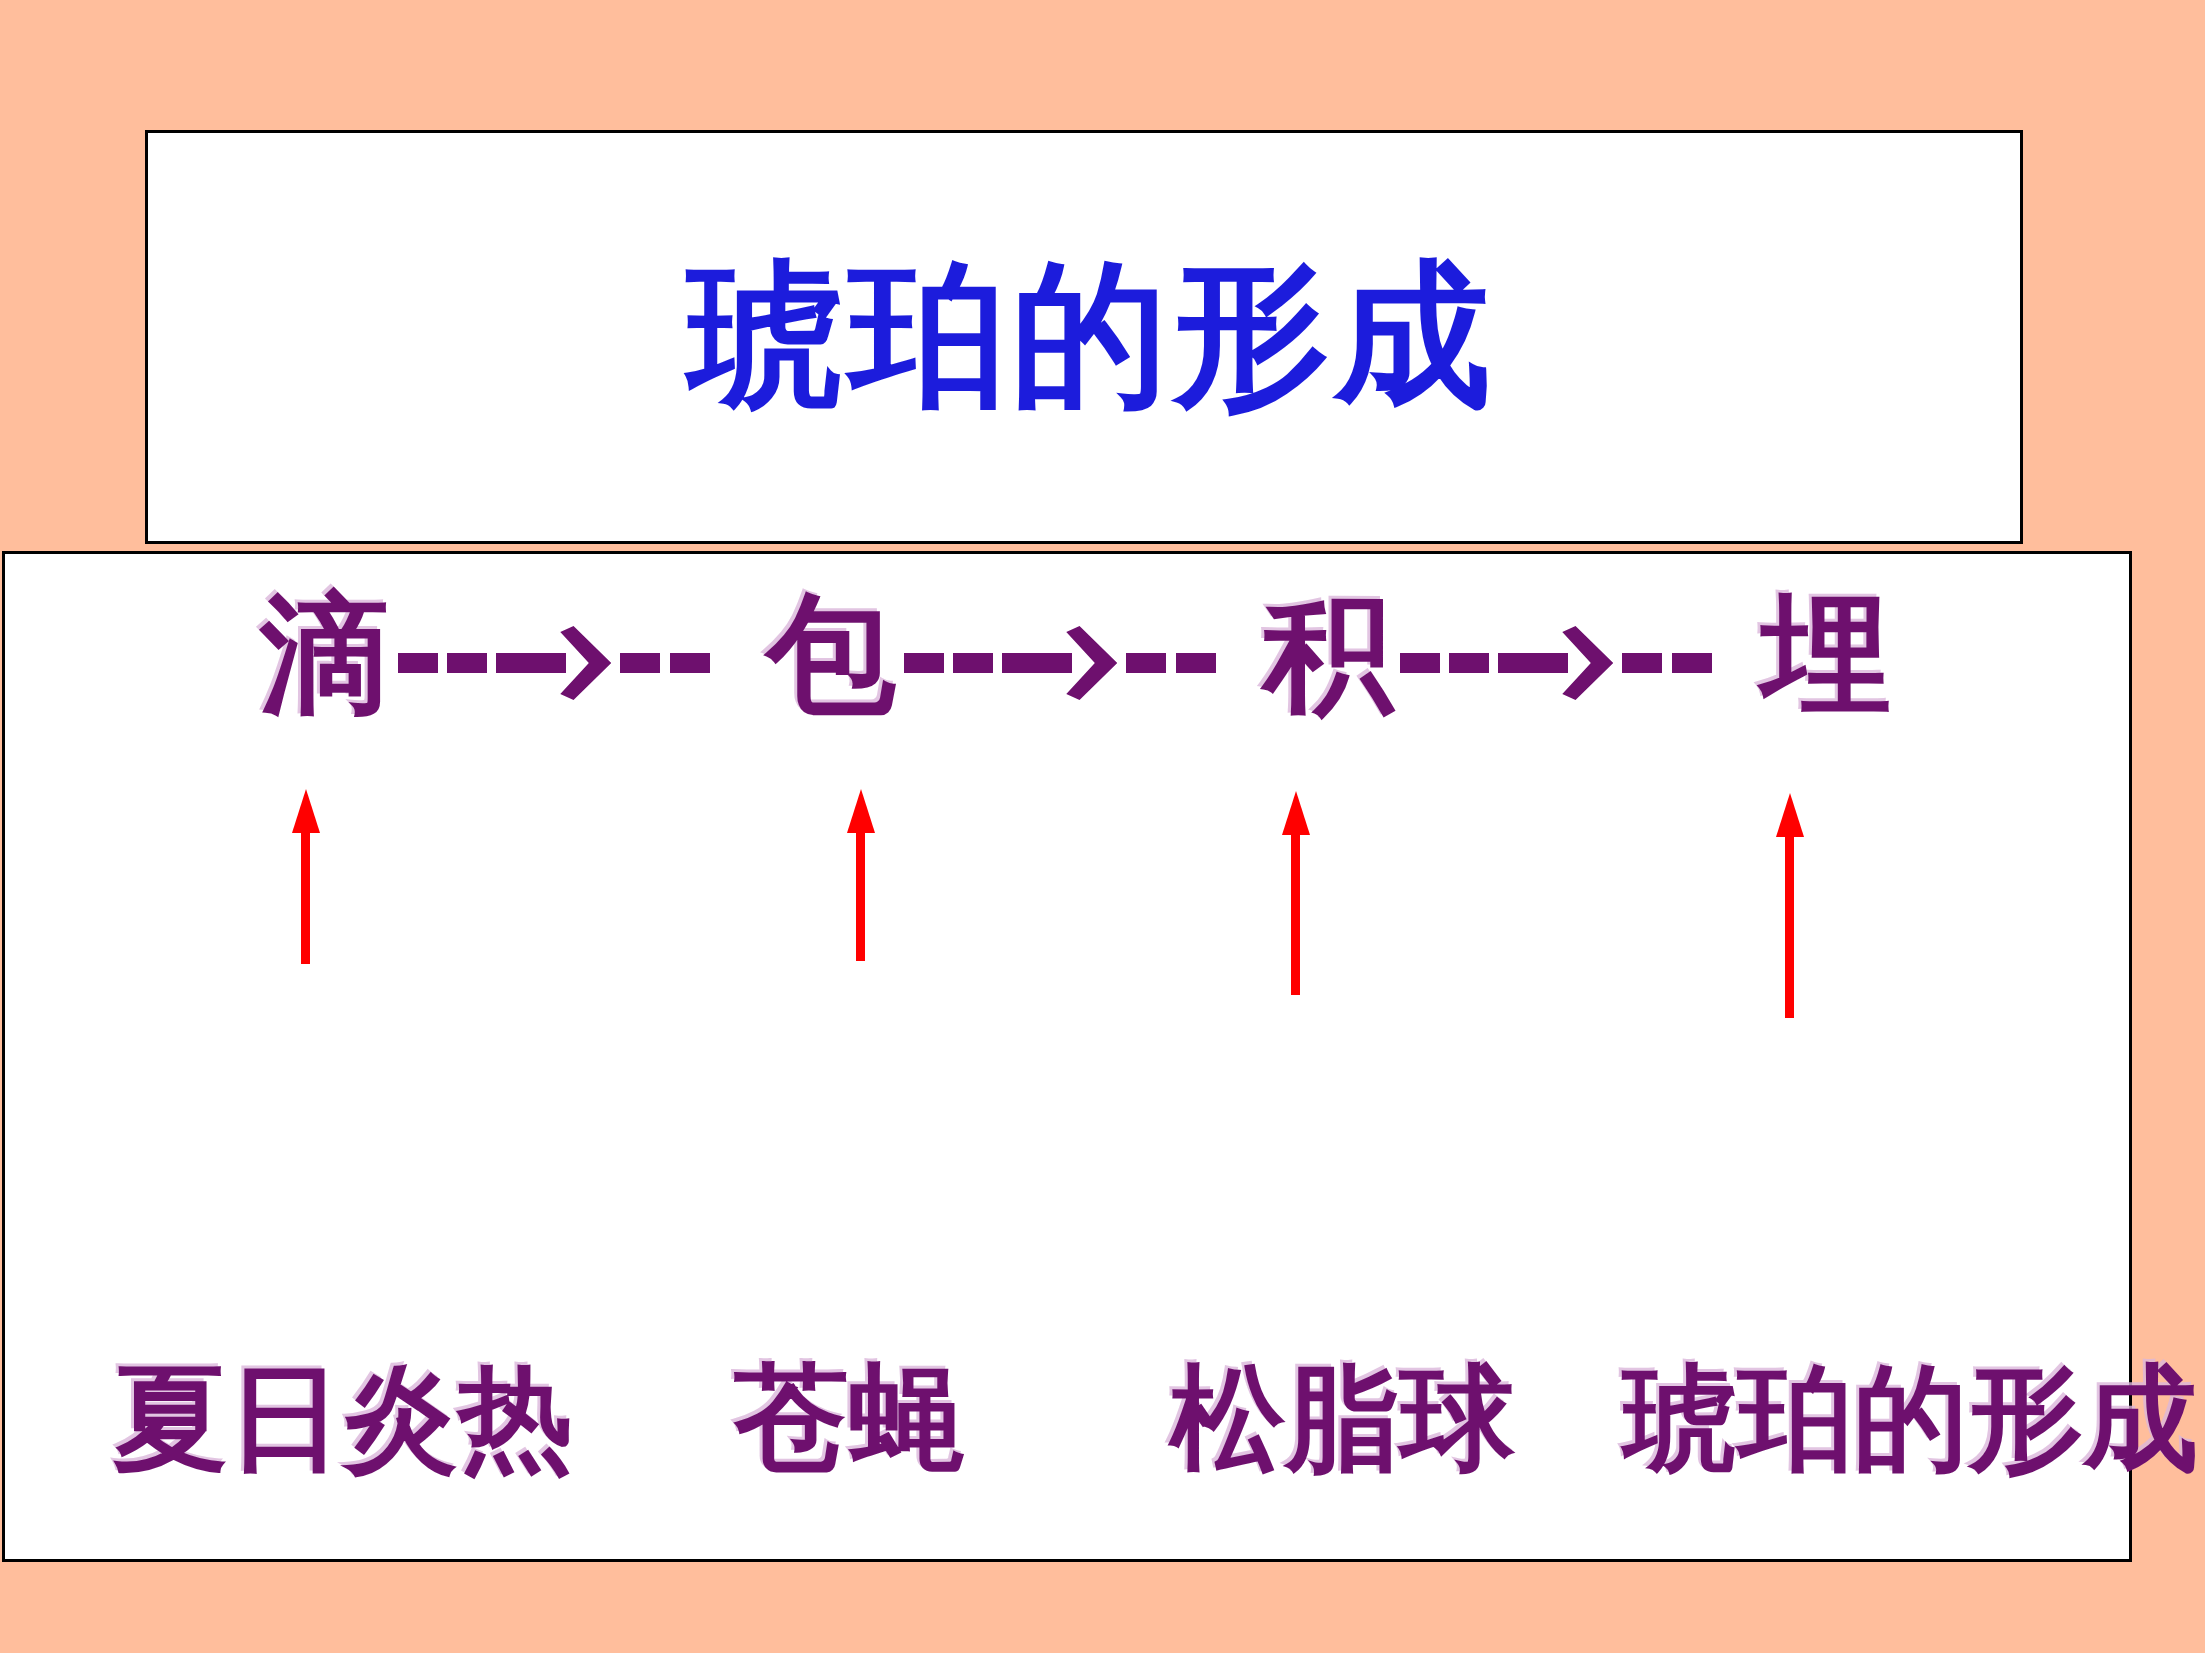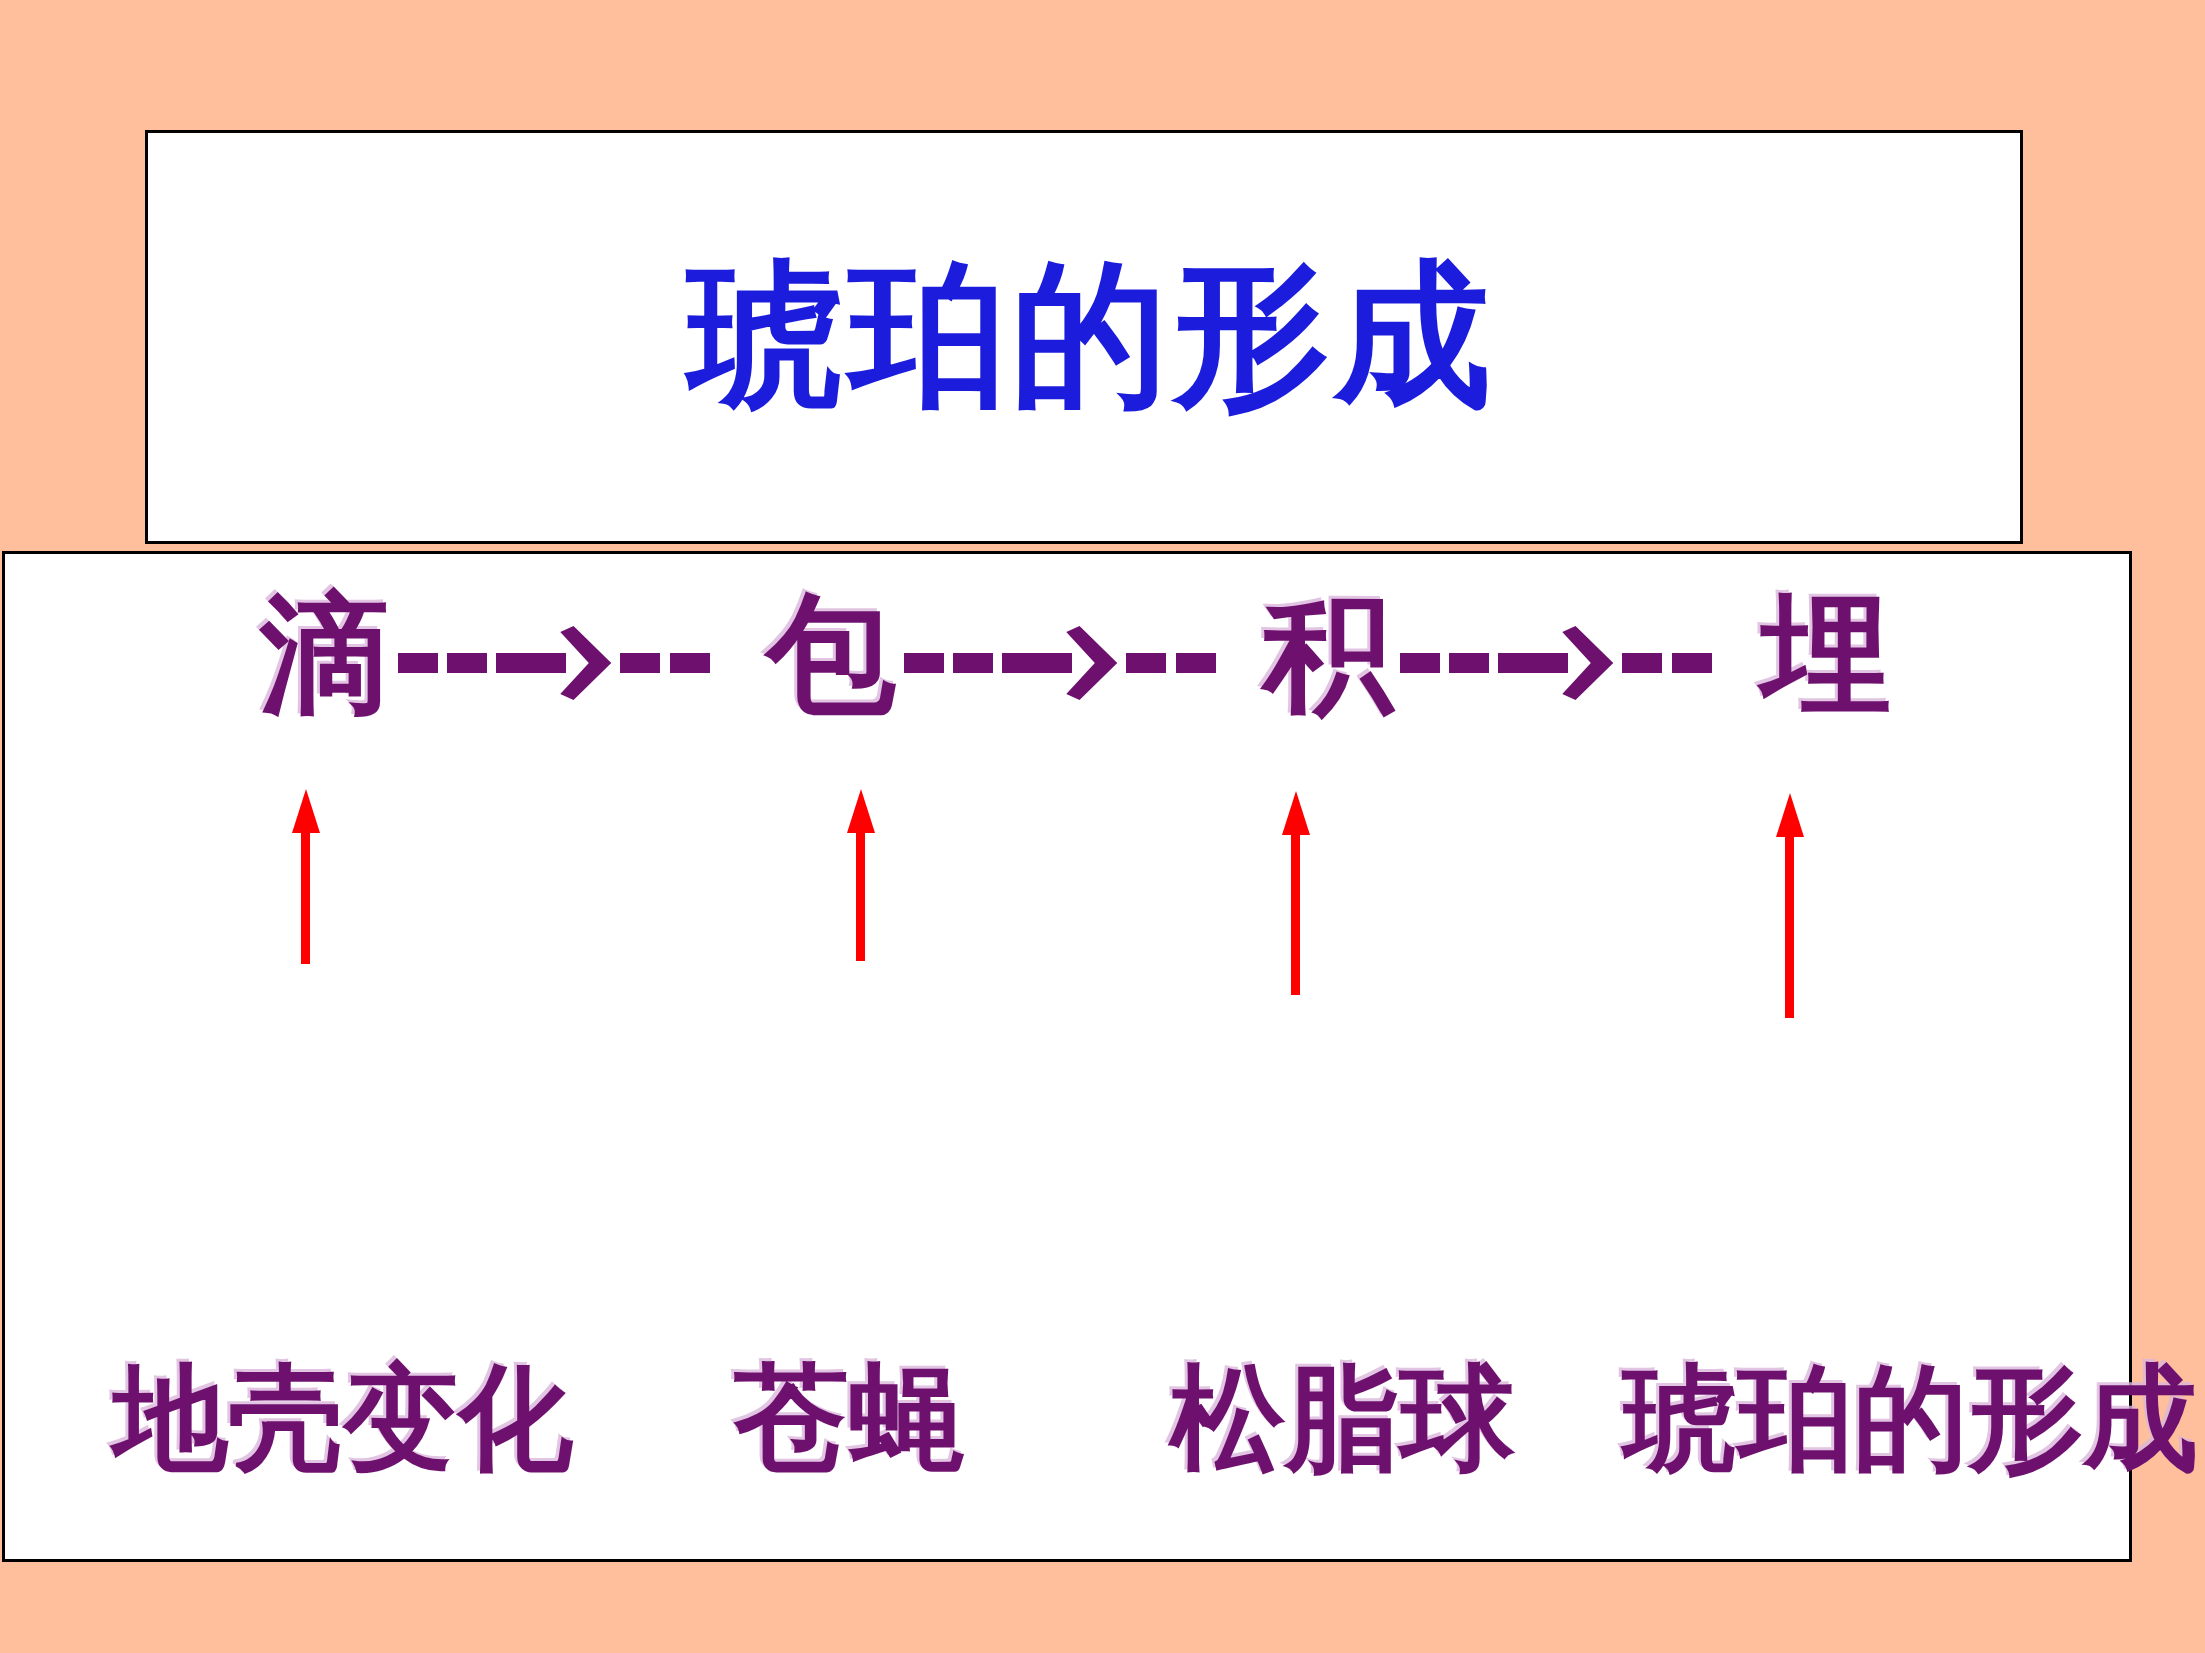--- a/index.html
+++ b/index.html
@@ -140,21 +140,21 @@
   <div class="up-arrow ua3">
     <i class="ua-head"></i>
       <i class="ua-shaft"></i>
   </div>
   <div class="up-arrow ua4">
     <i class="ua-head"></i>
       <i class="ua-shaft"></i>
   </div>
 
   <div class="label lb1">
-    <div>地壳变化</div>
+    <div>夏日炎热</div>
     
   </div>
   <div class="label lb2">
     <div>苍蝇</div>
     
   </div>
   <div class="label lb3">
     <div>松脂球</div>
   </div>
   <div class="label lb4">

